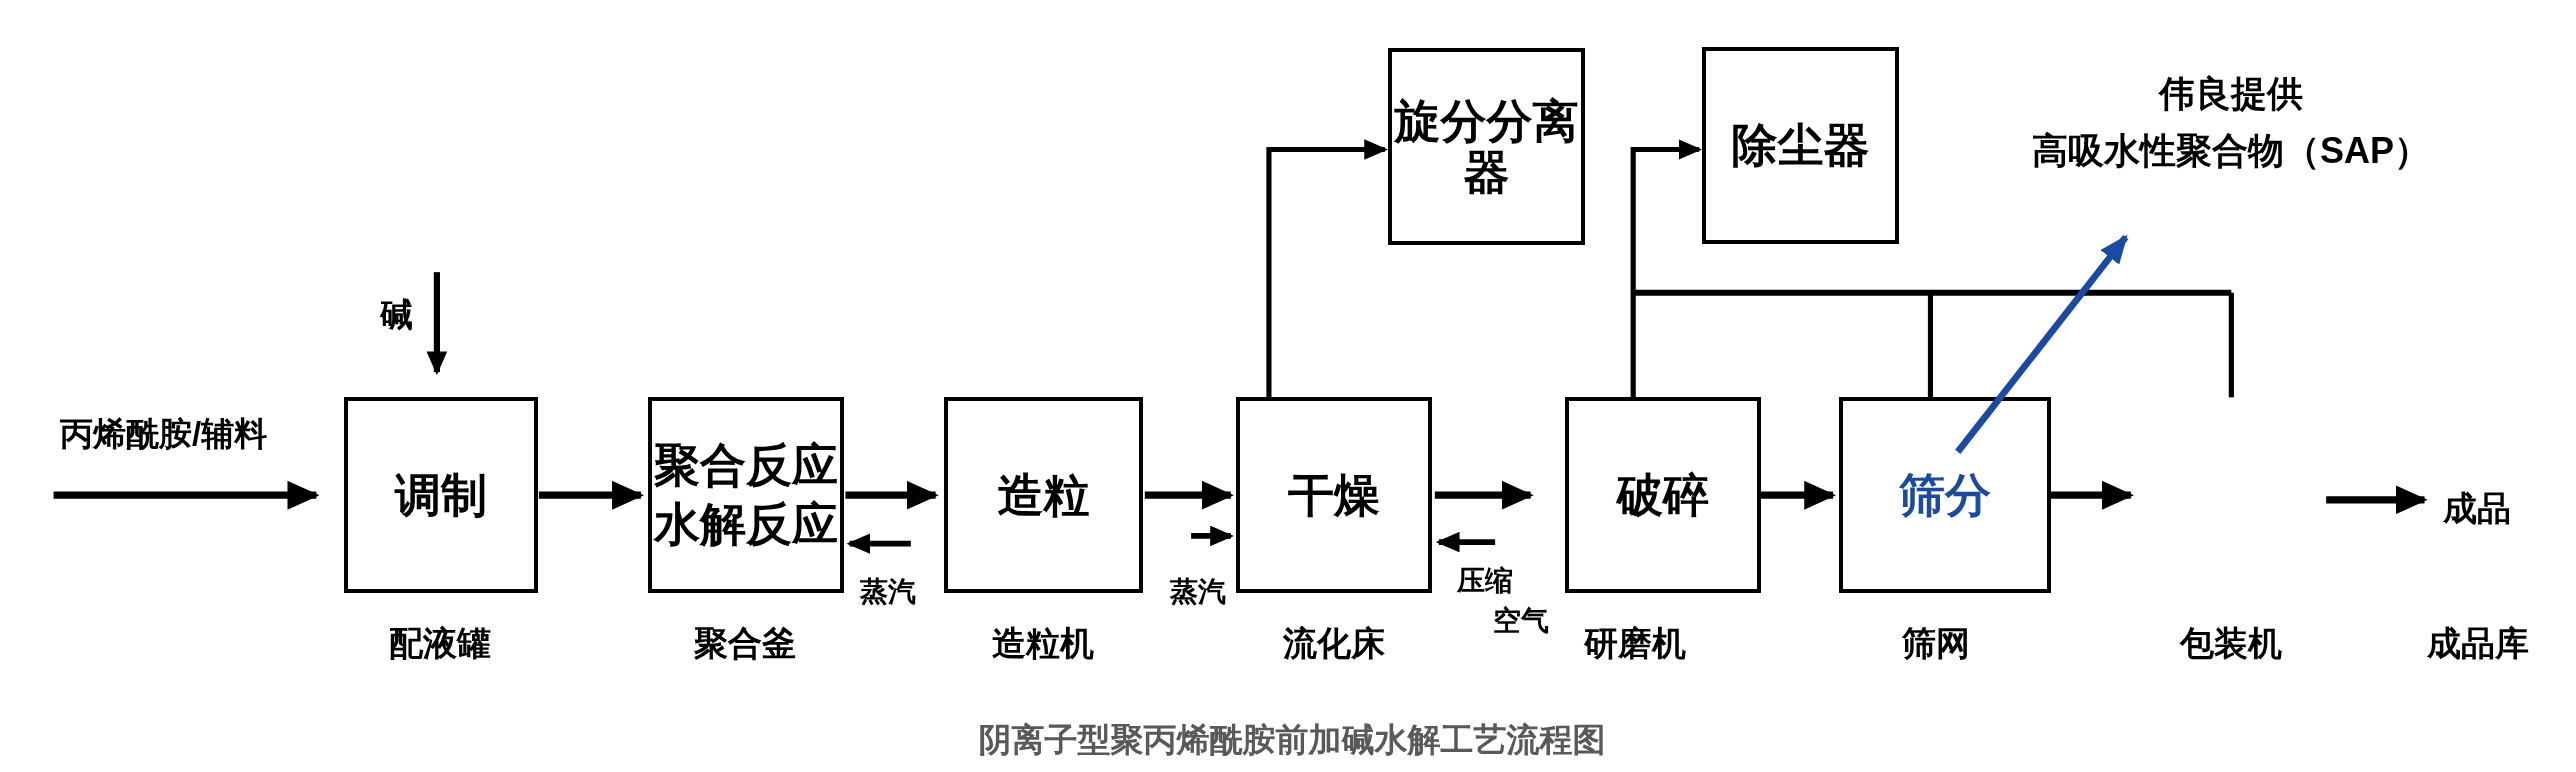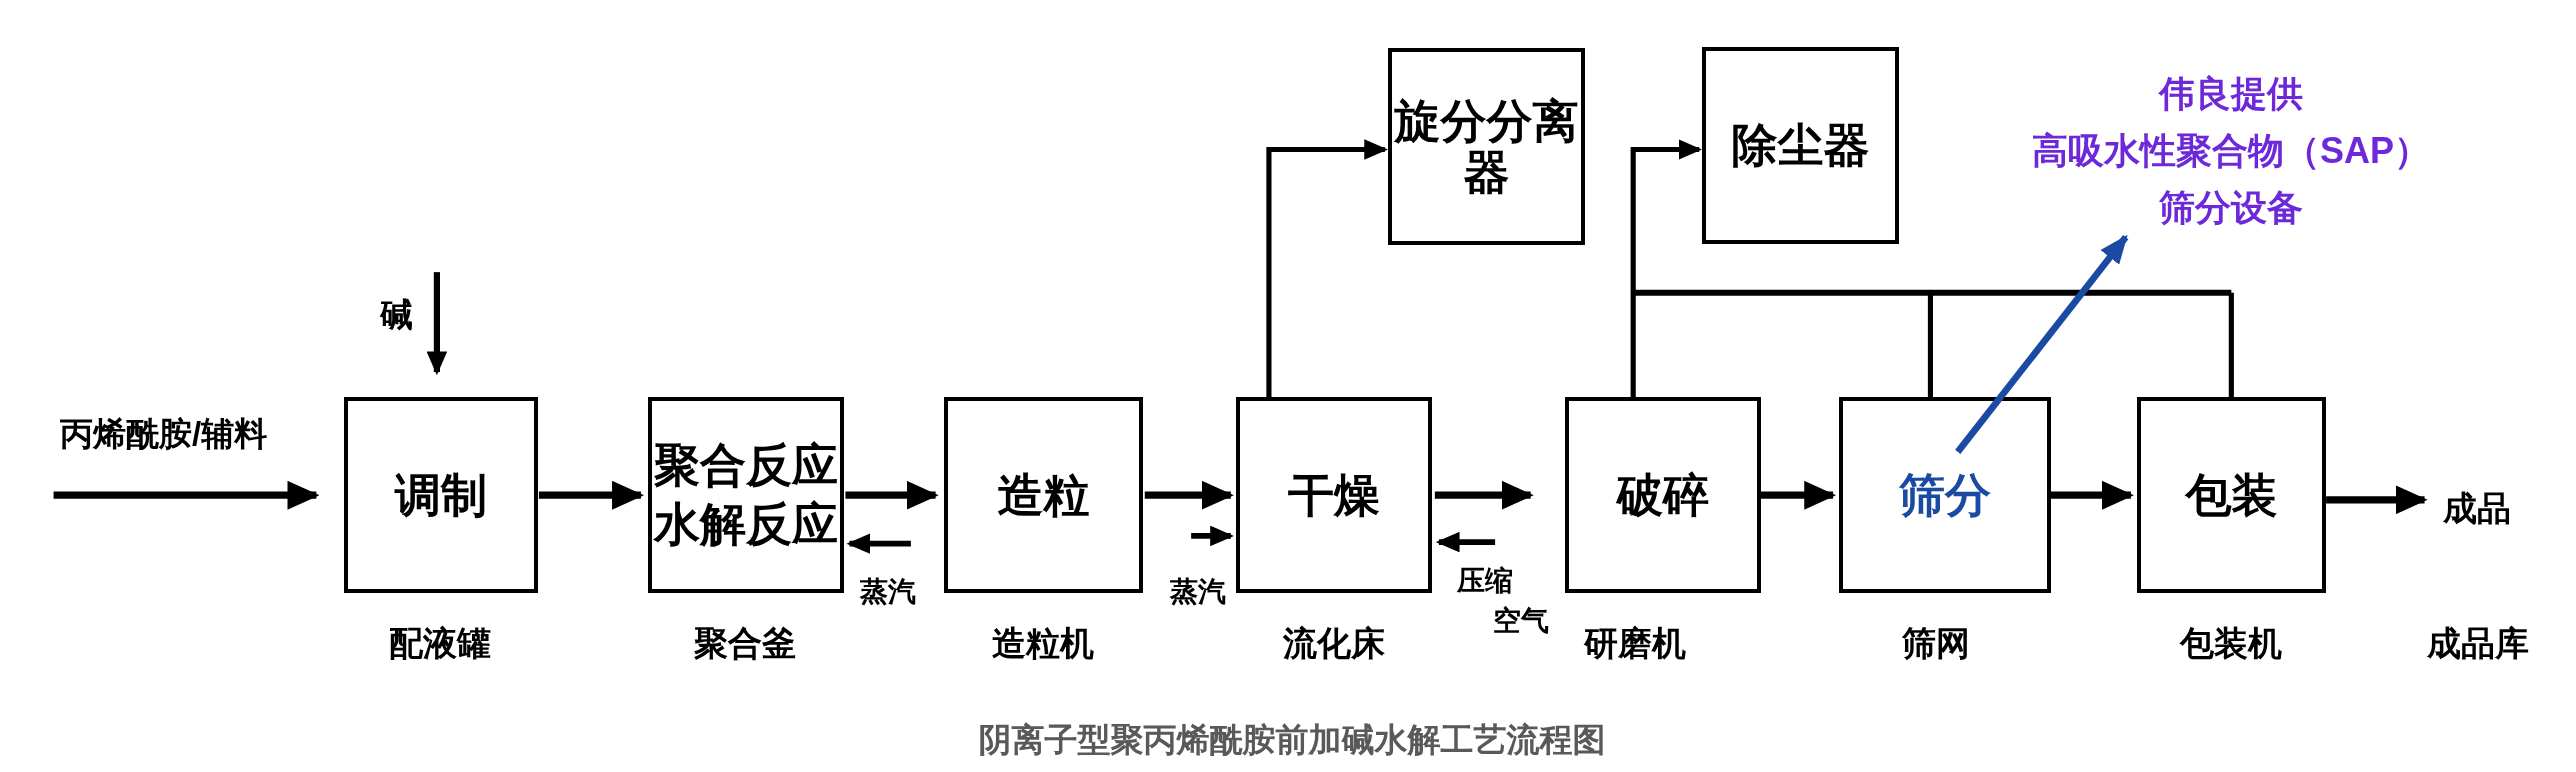--- a/index.html
+++ b/index.html
@@ -38,21 +38,21 @@
   #compair-line2{left:1521px;top:602px;}
   #output-label{left:2443px;top:486px;}
   #output-storage{left:2478px;top:621px;}
   #title{
     position:absolute;left:1292px;top:718px;transform:translateX(-50%);
     font-size:33px;color:#595959;white-space:nowrap;
   }
   #annotation{
     position:absolute;left:1989px;top:65px;width:484px;
     text-align:center;font-size:36px;line-height:57px;
-    color:#6d28d9;white-space:nowrap;
+    color:#000000;white-space:nowrap;
   }
   
   #node-tiaozhi   {left:344px; top:397px;width:194px;height:196px;}
   #node-juhe      {left:648px;top:397px;width:196px;height:196px;}
   #node-zaoli     {left:944px;top:397px;width:199px;height:196px;}
   #node-ganzao    {left:1236px;top:397px;width:196px;height:196px;}
   #node-posui     {left:1565px;top:397px;width:196px;height:196px;}
   #node-shaifen   {left:1839px;top:397px;width:212px;height:196px;}
   #node-baozhuang {left:2137px;top:397px;width:189px;height:196px;}
   #node-cyclone   {left:1388px;top:48px; width:197px;height:197px;}
@@ -119,23 +119,20 @@
   </div>
   <div class="box" id="node-ganzao">
     <span>干燥</span>
   </div>
   <div class="box" id="node-posui">
     <span>破碎</span>
   </div>
   <div class="box" id="node-shaifen">
     <span class="accent-text">筛分</span>
   </div>
-  <div class="box" id="node-baozhuang">
-    <span>包装</span>
-  </div>
   <div class="box" id="node-cyclone">
     <span>旋分分离器</span>
   </div>
   <div class="box" id="node-dust">
     <span>除尘器</span>
   </div>
 
   <div class="sub-label" id="sub-tiaozhi">配液罐</div>
   <div class="sub-label" id="sub-juhe">聚合釜</div>
   <div class="sub-label" id="sub-zaoli">造粒机</div>
@@ -149,21 +146,20 @@
   <div class="util-label" id="steam-label-1">蒸汽</div>
   <div class="util-label" id="steam-label-2">蒸汽</div>
   <div class="util-label" id="compair-line1">压缩</div>
   <div class="util-label" id="compair-line2">空气</div>
   <div class="free-label" id="output-label">成品</div>
   <div class="sub-label" id="output-storage">成品库</div>
 
   <div id="annotation">
     <div>伟良提供</div>
     <div>高吸水性聚合物（SAP）</div>
-    <div>筛分设备</div>
   </div>
 
   <div id="title">阴离子型聚丙烯酰胺前加碱水解工艺流程图</div>
 
   <svg class="layer" viewBox="0 0 5000 1500" style="pointer-events:none;">
     <line x1="3800" y1="877" x2="4126" y2="460" stroke="#1B4AA2" stroke-width="13" marker-end="url(#mhBlue)"></line>
   </svg>
 
 </div>
 

